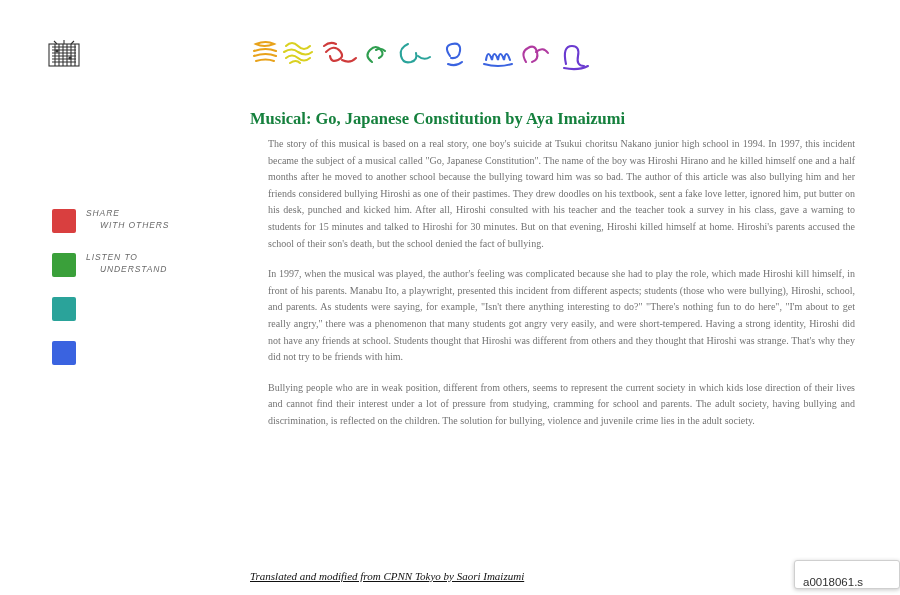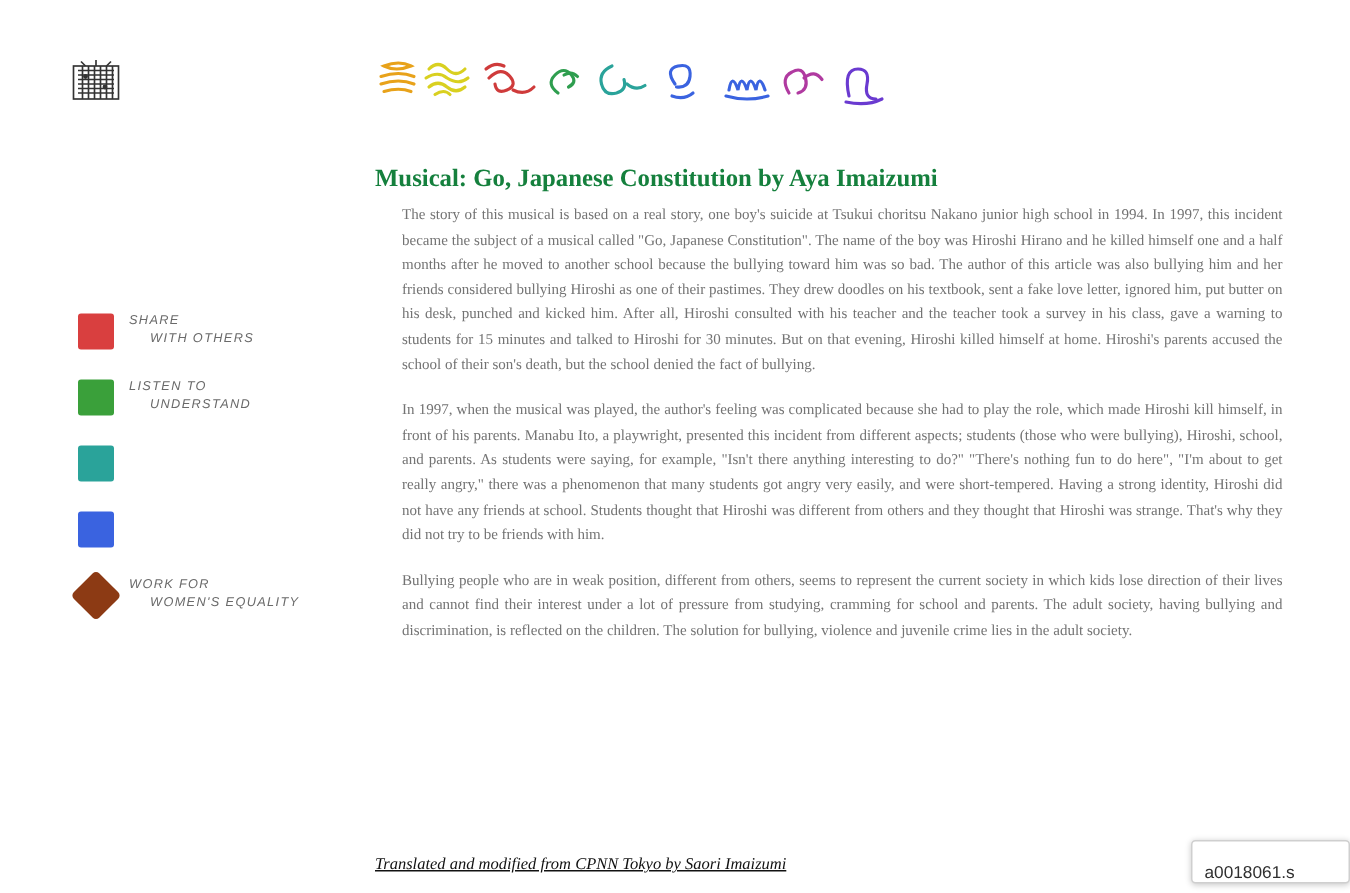--- a/index.html
+++ b/index.html
@@ -186,27 +186,20 @@
     </div>
 
     <div class="nav-item">
       <span class="nav-swatch" style="background:#2aa39a;"></span>
     </div>
 
     <div class="nav-item">
       <span class="nav-swatch" style="background:#3a63e0;"></span>
     </div>
 
-    <div class="nav-item">
-      <span class="nav-swatch rot" style="background:#8c3a14;"></span>
-      <span class="nav-label">
-        <span>Work for</span>
-        <span class="l2">Women's Equality</span>
-      </span>
-    </div>
 
   </div>
 </div>
 
 <div id="doc">
 
   <div id="deco-row">
     <svg viewBox="0 0 370 42" width="370" height="42" aria-hidden="true">
       <g fill="none" stroke-width="2.1" stroke-linecap="round">
         <g stroke="#e8a21a">

